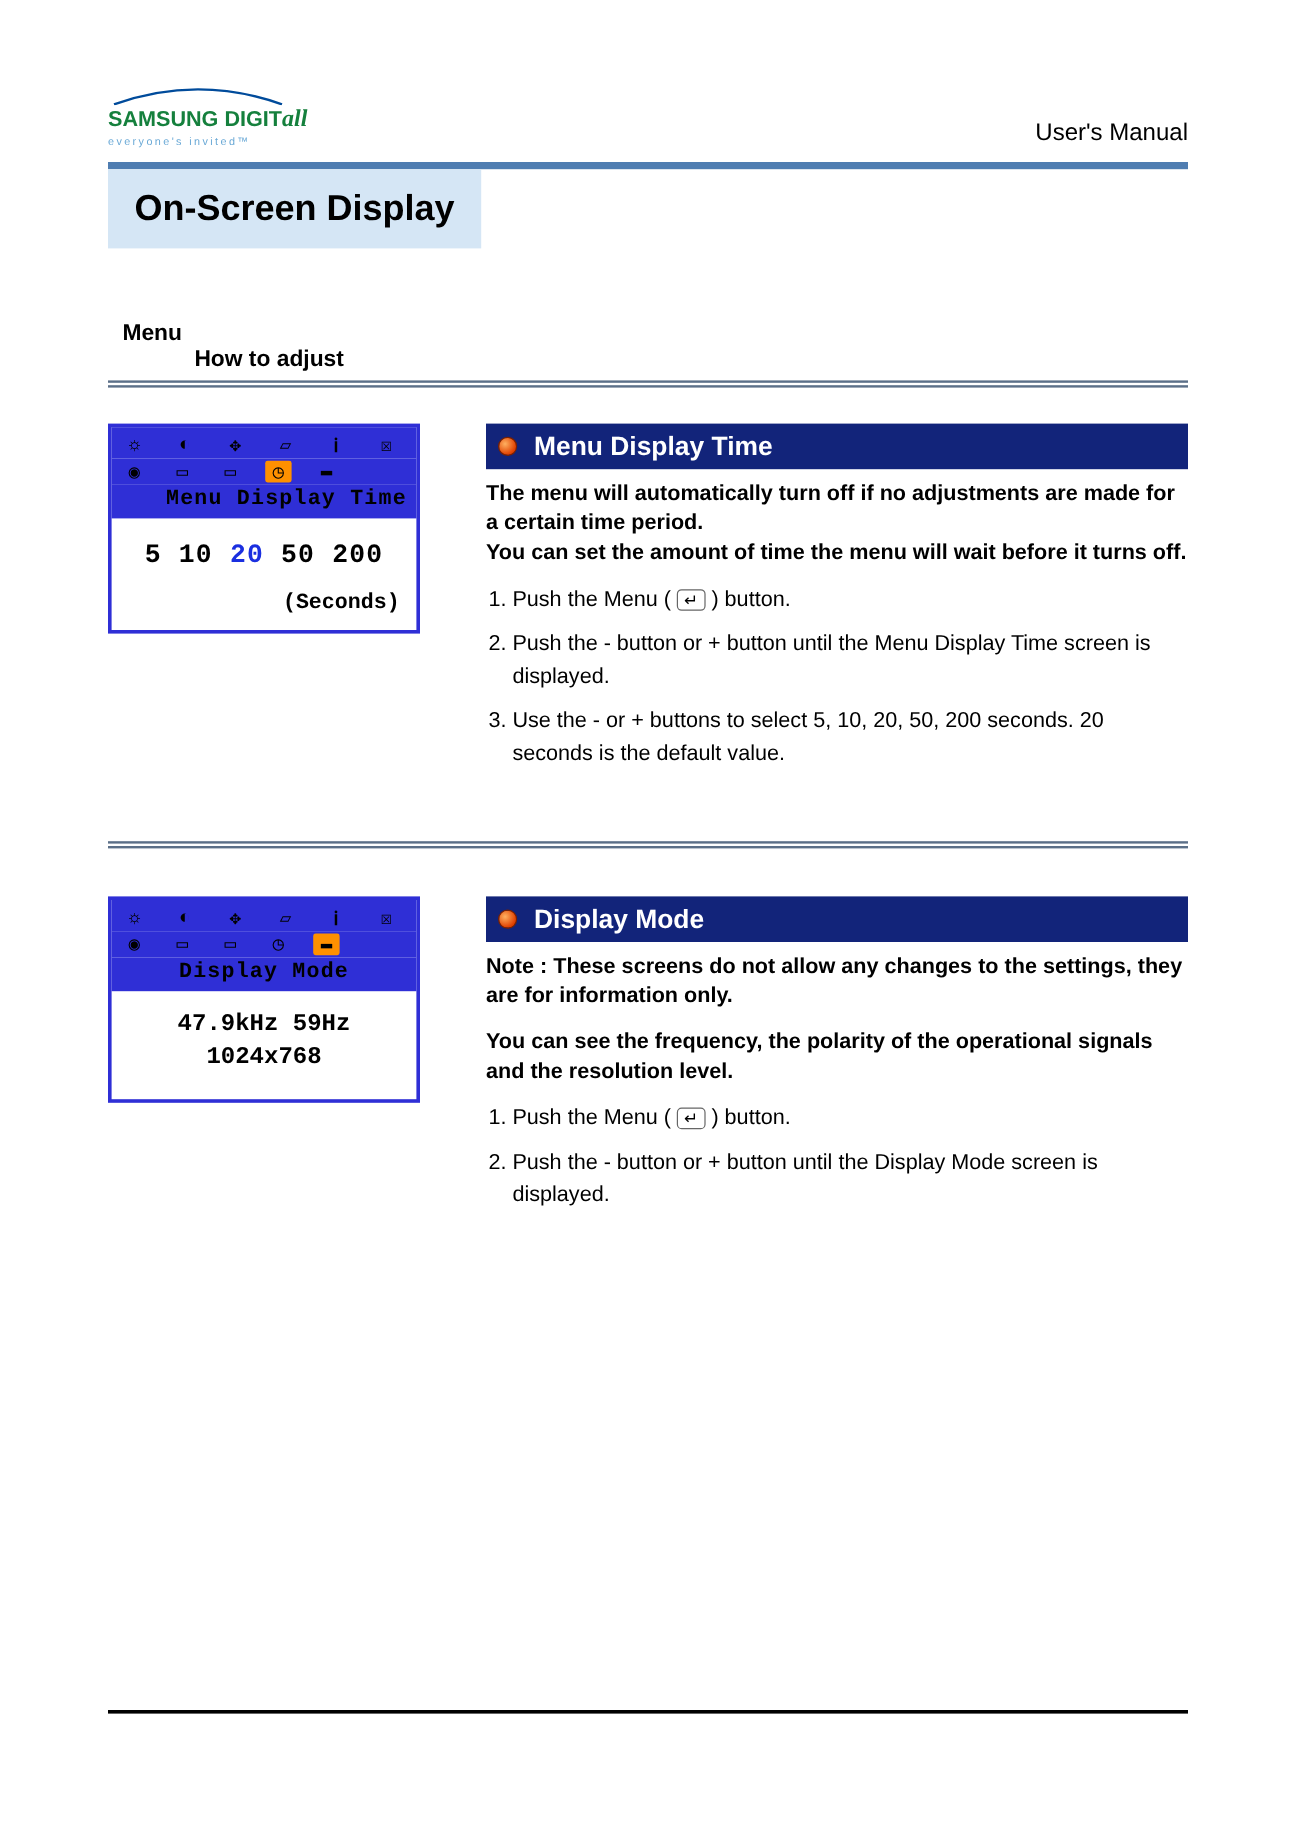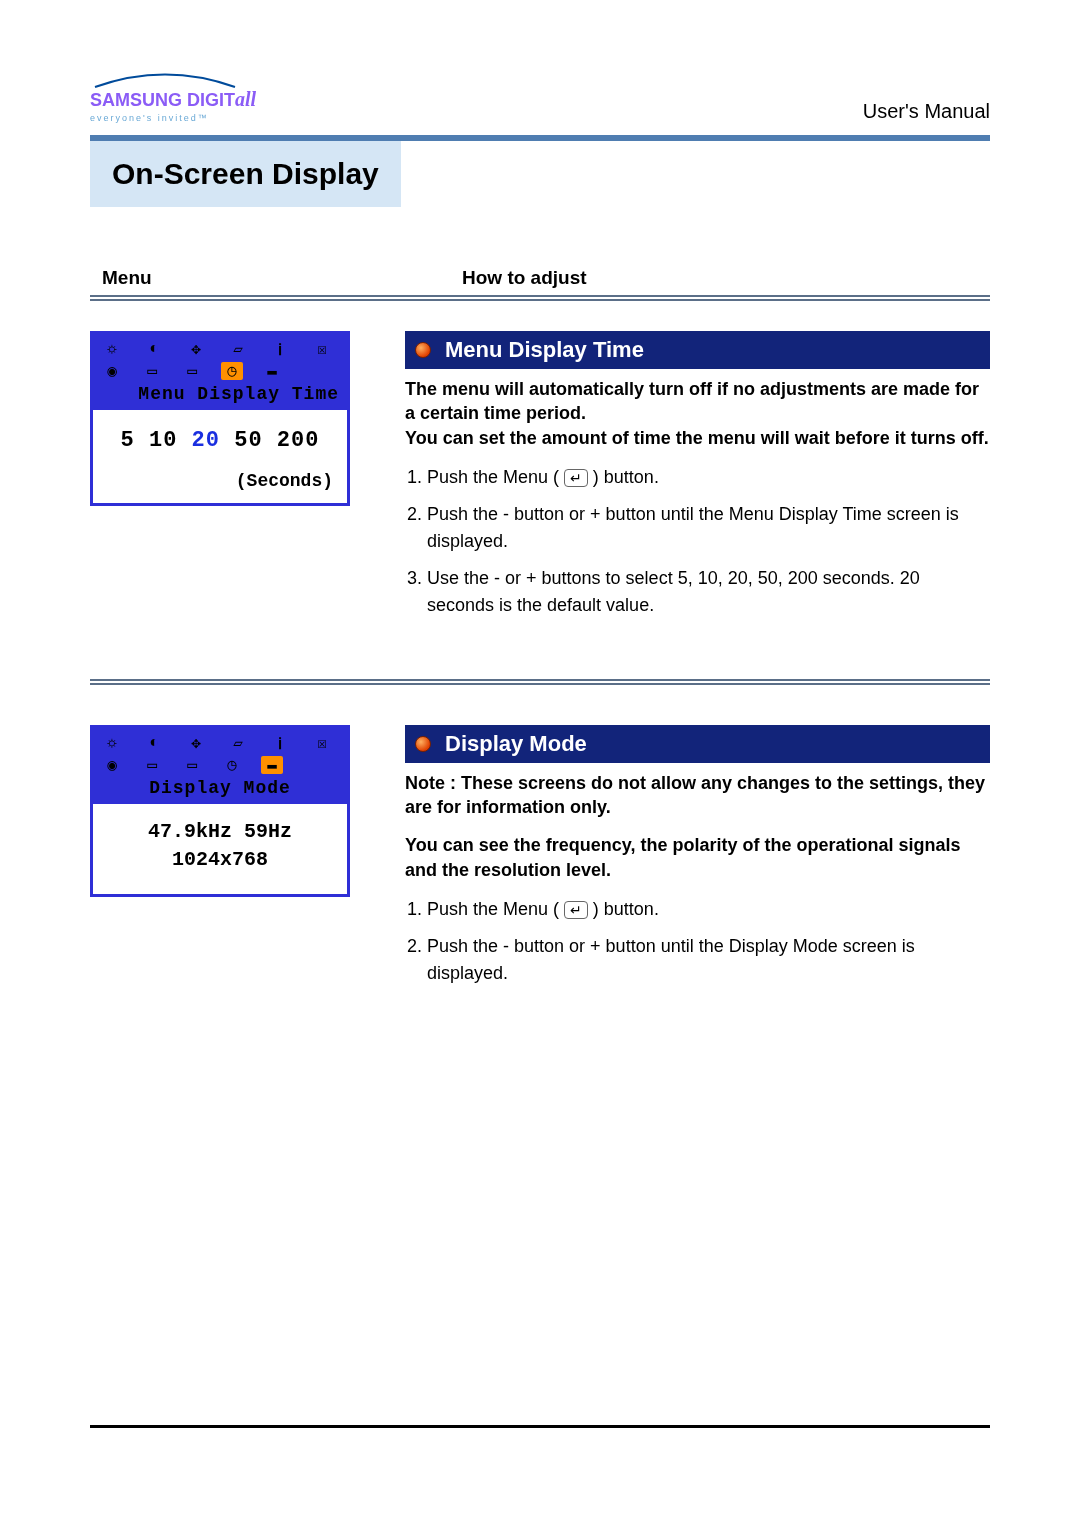--- a/index.html
+++ b/index.html
@@ -1,30 +1,30 @@
 <!DOCTYPE html>
 <html><head>
 <meta charset="utf-8">
 <style>
   * { margin: 0; padding: 0; box-sizing: border-box; }
   body { background: #ffffff; font-family: Arial, Helvetica, sans-serif; width: 1080px; height: 1528px; position: relative; }
   .page { padding: 70px 90px 40px 90px; }
   .header-row { display: flex; justify-content: space-between; align-items: flex-end; margin-bottom: 12px; }
   .logo { }
-  .logo-brand { font-size: 18px; font-weight: bold; color: #8b5cf6; display: flex; align-items: baseline; }
+  .logo-brand { font-size: 18px; font-weight: bold; color: #15803d; display: flex; align-items: baseline; }
   .logo-italic { font-style: italic; font-family: Georgia, serif; font-weight: bold; font-size: 20px; }
   .logo-tag { font-size: 9px; letter-spacing: 2px; color: #6aa9d6; margin-top: 2px; }
   .logo-arc { width: 150px; height: 18px; position: relative; overflow: hidden; }
   .logo-arc svg { display: block; }
   .manual-label { font-size: 20px; font-weight: normal; color: #000; }
   .header-rule { height: 6px; background: #4f7db1; margin-bottom: 0; }
   .section-bar { display: flex; align-items: flex-end; }
   .section-bar-left { background: #d5e6f5; padding: 16px 22px; }
   .section-title { font-size: 30px; font-weight: bold; color: #000; }
-  .cols-header { display: flex; margin-top: 60px; font-size: 19px; font-weight: bold; padding-left: 12px; }
+  .cols-header { display: flex; margin-top: 60px; font-size: 19px; font-weight: bold; padding-left: 12px; flex-direction: column; }
   .col-menu { width: 300px; }
   .col-howto { flex: 1; padding-left: 60px; }
   .cols-rule { border-top: 2px solid #5b6f88; border-bottom: 2px solid #5b6f88; height: 6px; margin-top: 6px; }
   .content-block { display: flex; margin-top: 30px; }
   .osd-col { width: 290px; }
   .text-col { flex: 1; padding-left: 25px; }
   .osd { border: 3px solid #2f2fd6; width: 260px; background: #fff; font-family: "Courier New", monospace; font-weight: bold; }
   .osd-icons { background: #2f2fd6; padding: 6px 8px 2px 8px; display: flex; flex-wrap: wrap; gap: 12px 20px; justify-content: flex-start; }
   .osd-icons2 { background: #2f2fd6; padding: 2px 8px 2px 8px; display: flex; gap: 18px; align-items: center; }
   .osd-ic { width: 22px; height: 18px; display: inline-flex; align-items: center; justify-content: center; color: #000; font-size: 16px; }

